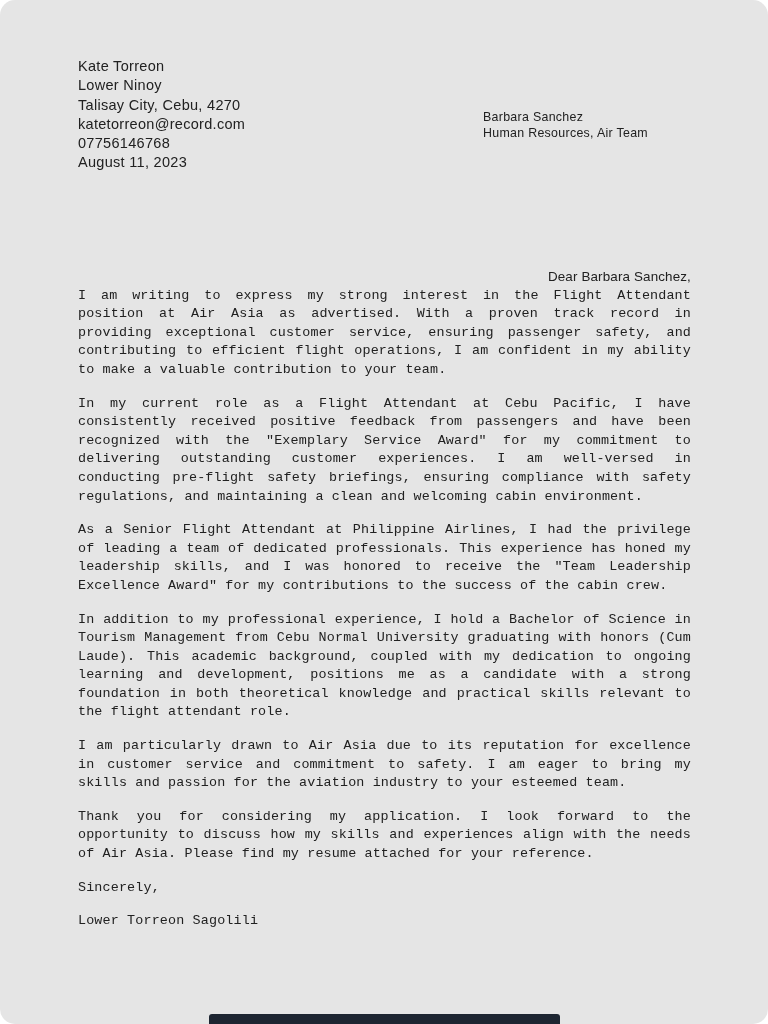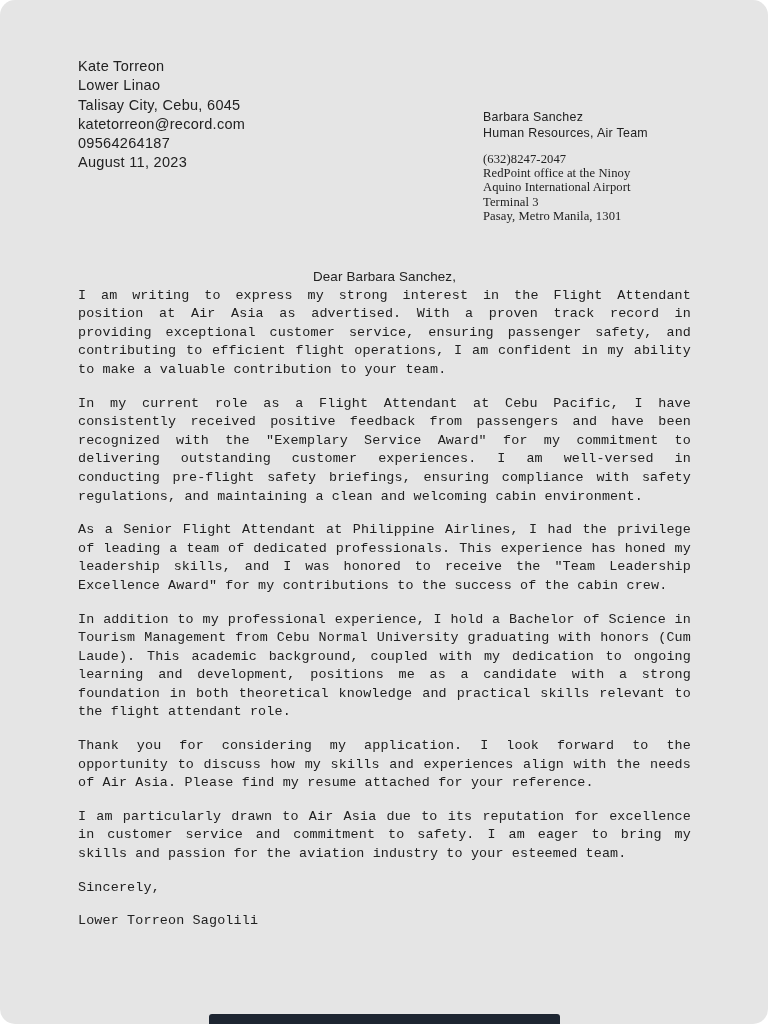--- a/index.html
+++ b/index.html
@@ -48,21 +48,21 @@
   .letter-body {
     position: absolute;
     left: 78px;
     top: 268px;
     width: 613px;
     font-size: 13.4px;
     line-height: 18.6px;
     letter-spacing: 0.15px;
   }
   .letter-body .salutation {
-    text-align: center;
+    text-align: right;
   }
   .letter-body p {
     margin: 0 0 15px 0;
     text-align: justify;
     font-family: Liberation Mono, monospace;
   }
   .letter-body .closing,
   .letter-body .signature {
     text-align: left;
     margin: 0 0 15px 0;
@@ -79,48 +79,41 @@
     cursor: pointer;
   }
 </style>
 </head>
 <body>
 
 <div class="page">
 
   <div class="sender-block">
     <div>Kate Torreon</div>
-    <div>Lower Linao</div>
-    <div>Talisay City, Cebu, 6045</div>
+    <div>Lower Ninoy</div>
+    <div>Talisay City, Cebu, 4270</div>
     <div>katetorreon@record.com</div>
-    <div>09564264187</div>
+    <div>07756146768</div>
     <div>August 11, 2023</div>
   </div>
 
   <div class="recipient-block">
     <div class="recipient-head">
       <div>Barbara Sanchez</div>
       <div>Human Resources, Air Team</div>
-    </div>
-    <div class="recipient-detail">
-      <div>(632)8247-2047</div>
-      <div>RedPoint office at the Ninoy</div>
-      <div>Aquino International Airport</div>
-      <div>Terminal 3</div>
-      <div>Pasay, Metro Manila, 1301</div>
     </div>
   </div>
 
   <div class="letter-body">
     <div class="salutation">Dear Barbara Sanchez,</div>
     <p>I am writing to express my strong interest in the Flight Attendant position at Air Asia as advertised. With a proven track record in providing exceptional customer service, ensuring passenger safety, and contributing to efficient flight operations, I am confident in my ability to make a valuable contribution to your team.</p>
     <p>In my current role as a Flight Attendant at Cebu Pacific, I have consistently received positive feedback from passengers and have been recognized with the "Exemplary Service Award" for my commitment to delivering outstanding customer experiences. I am well-versed in conducting pre-flight safety briefings, ensuring compliance with safety regulations, and maintaining a clean and welcoming cabin environment.</p>
     <p>As a Senior Flight Attendant at Philippine Airlines,  I had the privilege of leading a team of dedicated professionals. This experience has honed my leadership skills, and I was honored to receive the "Team Leadership Excellence Award" for my contributions to the success of the cabin crew.</p>
     <p>In addition to my professional experience, I hold a Bachelor of Science in Tourism Management from Cebu Normal University graduating with honors (Cum Laude). This academic background, coupled with my dedication to ongoing learning and development, positions me as a candidate with a strong foundation in both theoretical knowledge and practical skills relevant to the flight attendant role.</p>
+    <p>I am particularly drawn to Air Asia due to its reputation for excellence in customer service and commitment to safety. I am eager to bring my skills and passion for the aviation industry to your esteemed team.</p>
     <p>Thank you for considering my application. I look forward to the opportunity to discuss how my skills and experiences align with the needs of Air Asia. Please find my resume attached for your reference.</p>
-    <p>I am particularly drawn to Air Asia due to its reputation for excellence in customer service and commitment to safety. I am eager to bring my skills and passion for the aviation industry to your esteemed team.</p>
     <div class="closing">Sincerely,</div>
     <div class="signature">Lower Torreon Sagolili</div>
   </div>
 
   <div class="home-indicator" style="background: rgb(29, 37, 49);"></div>
 
 </div>
 
 </body></html>

